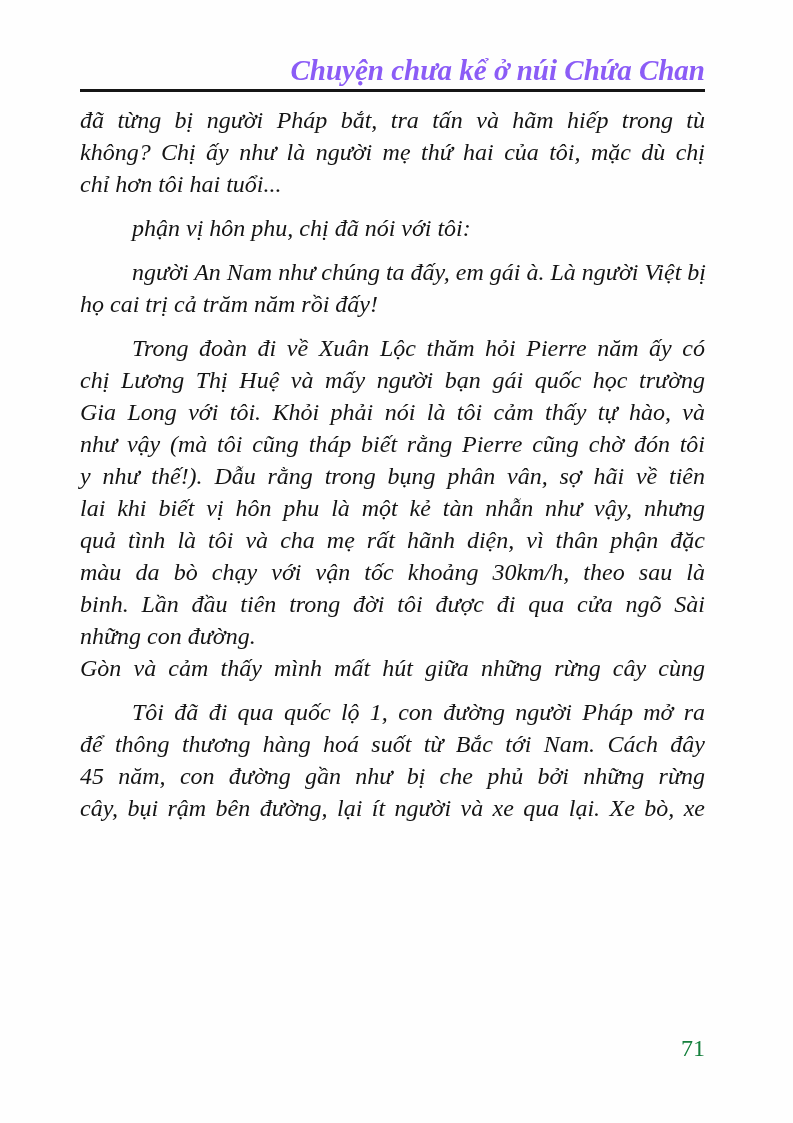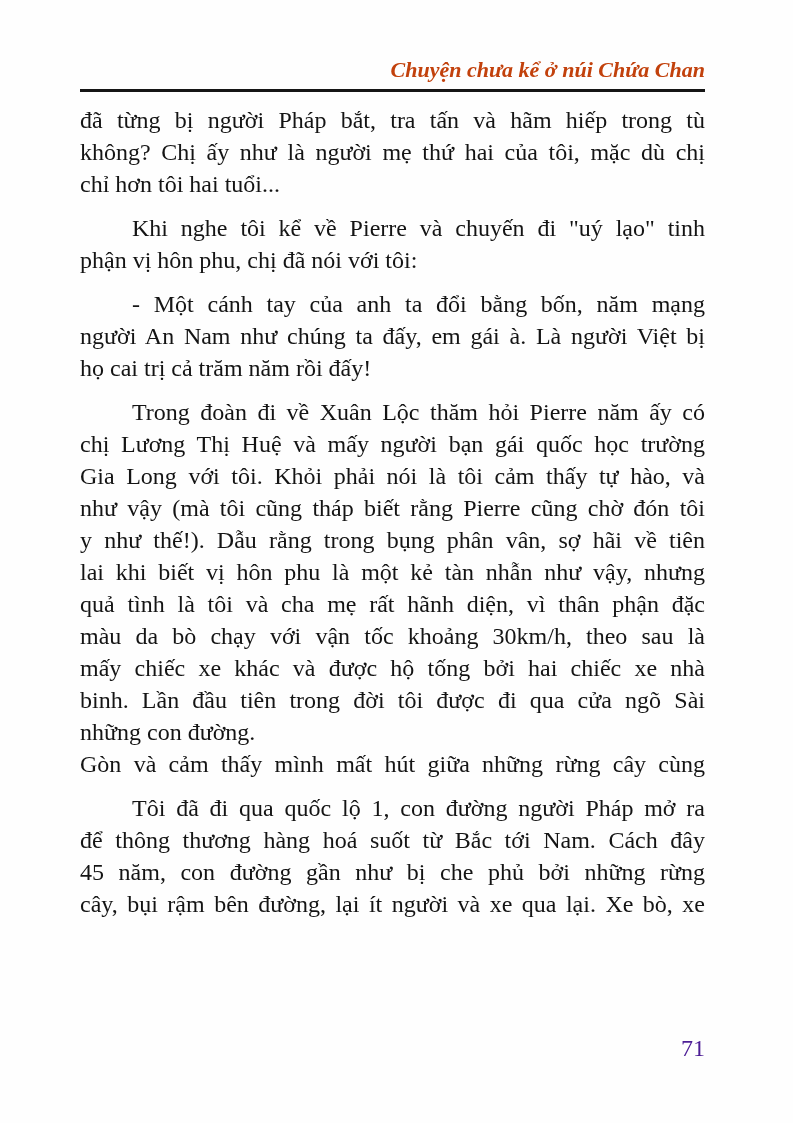--- a/index.html
+++ b/index.html
@@ -20,84 +20,82 @@
     position: absolute;
     left: 80px;
     top: 0;
     width: 625px;
   }
   .chapter-title {
     margin-top: 54px;
     text-align: right;
     font-style: italic;
     font-weight: bold;
-    font-size: 22px;
+    font-size: 29px;
     line-height: 32px;
     white-space: nowrap;
-    color: #c2410c;
+    color: #8b5cf6;
   }
   .header-rule {
     margin-top: 3px;
     height: 3px;
     background: #151515;
   }
   .body-text {
     margin-top: 12px;
     font-size: 24px;
     line-height: 32px;
   }
   .para + .para { margin-top: 12px; }
   .line {
     text-align: justify;
     text-align-last: justify;
     white-space: nowrap;
+    font-style: italic;
   }
   .line.last-left { text-align-last: left; }
   .para.indent .line:first-child { padding-left: 52px; }
   .page-number {
     position: absolute;
     top: 1032px;
     right: 88px;
     font-size: 24px;
     line-height: 32px;
-    color: #4c1d95;
+    color: #15803d;
   }
 </style>
 </head>
 <body>
 
 <div class="page">
   <div class="content">
     <div class="chapter-title">Chuyện chưa kể ở núi Chứa Chan</div>
     <div class="header-rule"></div>
     <div class="body-text" id="body-text">
         <div class="para">
           <div class="line">đã từng bị người Pháp bắt, tra tấn và hãm hiếp trong tù</div>
           <div class="line">không? Chị ấy như là người mẹ thứ hai của tôi, mặc dù chị</div>
           <div class="line last-left">chỉ hơn tôi hai tuổi...</div>
         </div>
         <div class="para indent">
-          <div class="line">Khi nghe tôi kể về Pierre và chuyến đi "uý lạo" tinh</div>
           <div class="line last-left">phận vị hôn phu, chị đã nói với tôi:</div>
         </div>
         <div class="para indent">
-          <div class="line">- Một cánh tay của anh ta đổi bằng bốn, năm mạng</div>
           <div class="line">người An Nam như chúng ta đấy, em gái à. Là người Việt bị</div>
           <div class="line last-left">họ cai trị cả trăm năm rồi đấy!</div>
         </div>
         <div class="para indent">
           <div class="line">Trong đoàn đi về Xuân Lộc thăm hỏi Pierre năm ấy có</div>
           <div class="line">chị Lương Thị Huệ và mấy người bạn gái quốc học trường</div>
           <div class="line">Gia Long với tôi. Khỏi phải nói là tôi cảm thấy tự hào, và</div>
           <div class="line">như vậy (mà tôi cũng tháp biết rằng Pierre cũng chờ đón tôi</div>
           <div class="line">y như thế!). Dẫu rằng trong bụng phân vân, sợ hãi về tiên</div>
           <div class="line">lai khi biết vị hôn phu là một kẻ tàn nhẫn như vậy, nhưng</div>
           <div class="line">quả tình là tôi và cha mẹ rất hãnh diện, vì thân phận đặc</div>
           <div class="line">màu da bò chạy với vận tốc khoảng 30km/h, theo sau là</div>
-          <div class="line">mấy chiếc xe khác và được hộ tống bởi hai chiếc xe nhà</div>
           <div class="line">binh. Lần đầu tiên trong đời tôi được đi qua cửa ngõ Sài</div>
           <div class="line last-left">những con đường.</div>
           <div class="line">Gòn và cảm thấy mình mất hút giữa những rừng cây cùng</div>
         </div>
         <div class="para indent">
           <div class="line">Tôi đã đi qua quốc lộ 1, con đường người Pháp mở ra</div>
           <div class="line">để thông thương hàng hoá suốt từ Bắc tới Nam. Cách đây</div>
           <div class="line">45 năm, con đường gần như bị che phủ bởi những rừng</div>
           <div class="line">cây, bụi rậm bên đường, lại ít người và xe qua lại. Xe bò, xe</div>
         </div>

